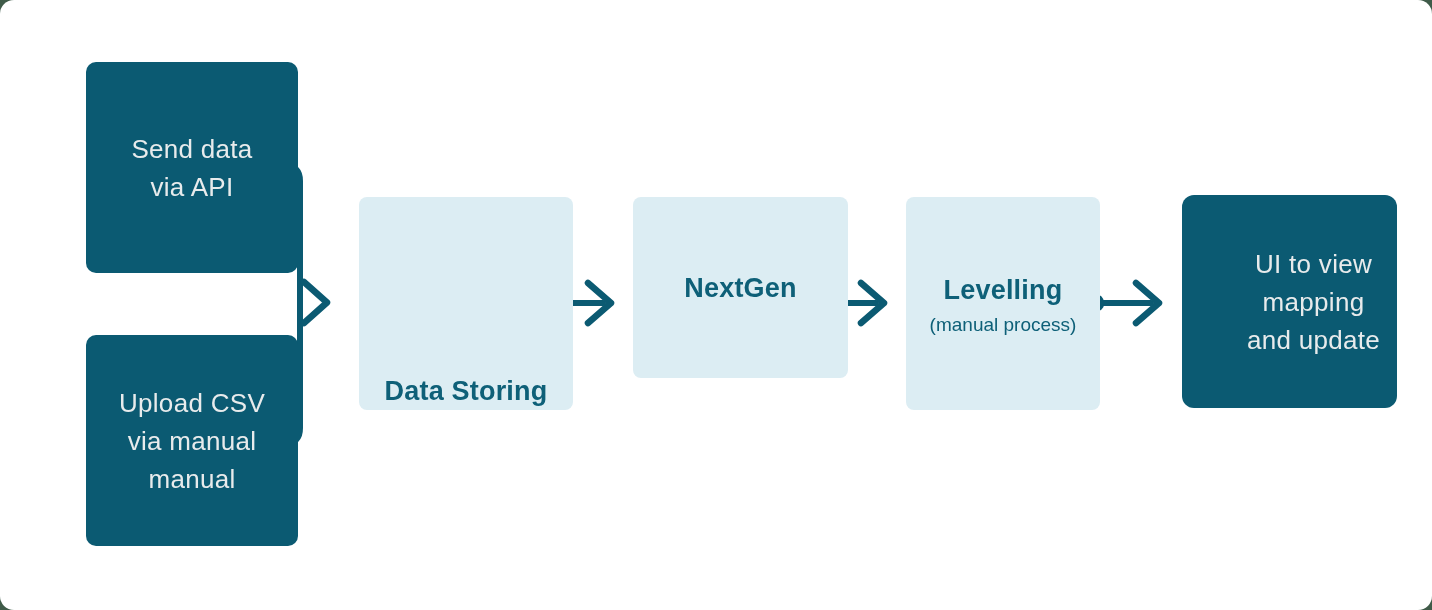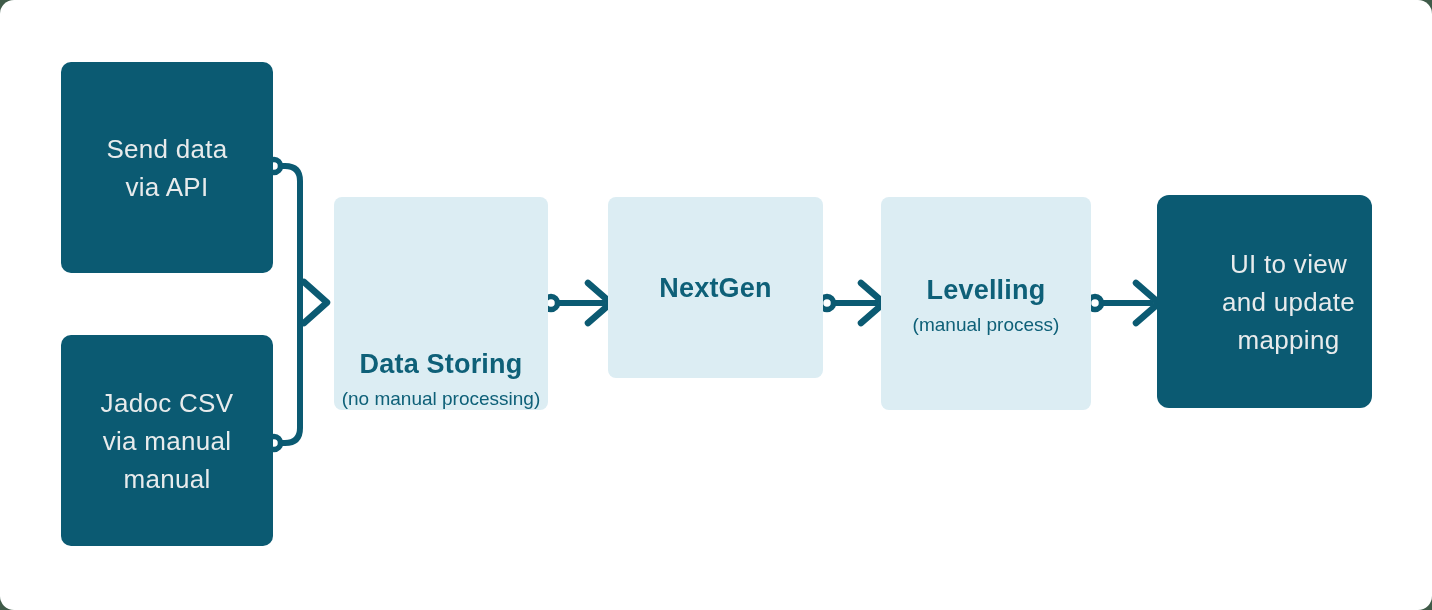--- a/index.html
+++ b/index.html
@@ -42,20 +42,21 @@
     stroke-width: 5.5;
   }
   .box {
     position: absolute;
     display: flex;
     flex-direction: column;
     align-items: center;
     justify-content: center;
     text-align: center;
     box-sizing: border-box;
+    margin-left: 25px;
   }
   .dark-box {
     background: var(--dark-teal, #0B5A72);
     border-radius: 10px;
     color: var(--box-text-light, #E8EBEC);
     font-size: 26px;
     line-height: 38px;
     font-weight: 500;
     letter-spacing: 0.3px;
   }
@@ -77,21 +78,21 @@
     font-size: 19px;
     line-height: 22px;
     font-weight: 400;
     margin-top: 5px;
   }
   
   #box-send-api   { left: 61px;   top: 62px;  width: 212px; height: 211px; }
   #box-upload-csv { left: 61px;   top: 335px; width: 212px; height: 211px; }
   #box-storing    { left: 334px;  top: 197px; width: 214px; height: 213px; justify-content: flex-end; }
   #box-model      { left: 608px;  top: 197px; width: 215px; height: 181px; gap: 24px; }
-  #box-levelling  { left: 881px;  top: 197px; width: 210px; height: 213px; }
+  #box-levelling  { left: 881px;  top: 197px; width: 194px; height: 213px; }
   #box-ui         { left: 1157px; top: 195px; width: 215px; height: 213px; padding-left: 48px; }
 </style>
 </head>
 <body>
 
 <div class="canvas">
 
   <svg class="connectors" viewBox="0 0 1432 610" aria-hidden="true">
 
     <g>
@@ -119,38 +120,37 @@
       <circle class="ring" cx="1095" cy="303" r="6.5"></circle>
     </g>
   </svg>
 
   <div class="box dark-box" id="box-send-api">
     <div>Send data</div>
     <div>via API</div>
   </div>
 
   <div class="box dark-box" id="box-upload-csv">
-    <div>Jadoc CSV</div>
+    <div>Upload CSV</div>
     <div>via manual</div>
     <div>manual</div>
   </div>
 
   <div class="box light-box" id="box-storing">
     <div class="stage-title">Data Storing</div>
-    <div class="stage-subtitle">(no manual processing)</div>
   </div>
 
   <div class="box light-box" id="box-model">
     <div class="stage-title">NextGen</div>
   </div>
 
   <div class="box light-box" id="box-levelling">
     <div class="stage-title">Levelling</div>
     <div class="stage-subtitle">(manual process)</div>
   </div>
 
   <div class="box dark-box sink-box" id="box-ui">
     <div>UI to view</div>
+    <div>mapping</div>
     <div>and update</div>
-    <div>mapping</div>
   </div>
 
 </div>
 
 </body></html>

